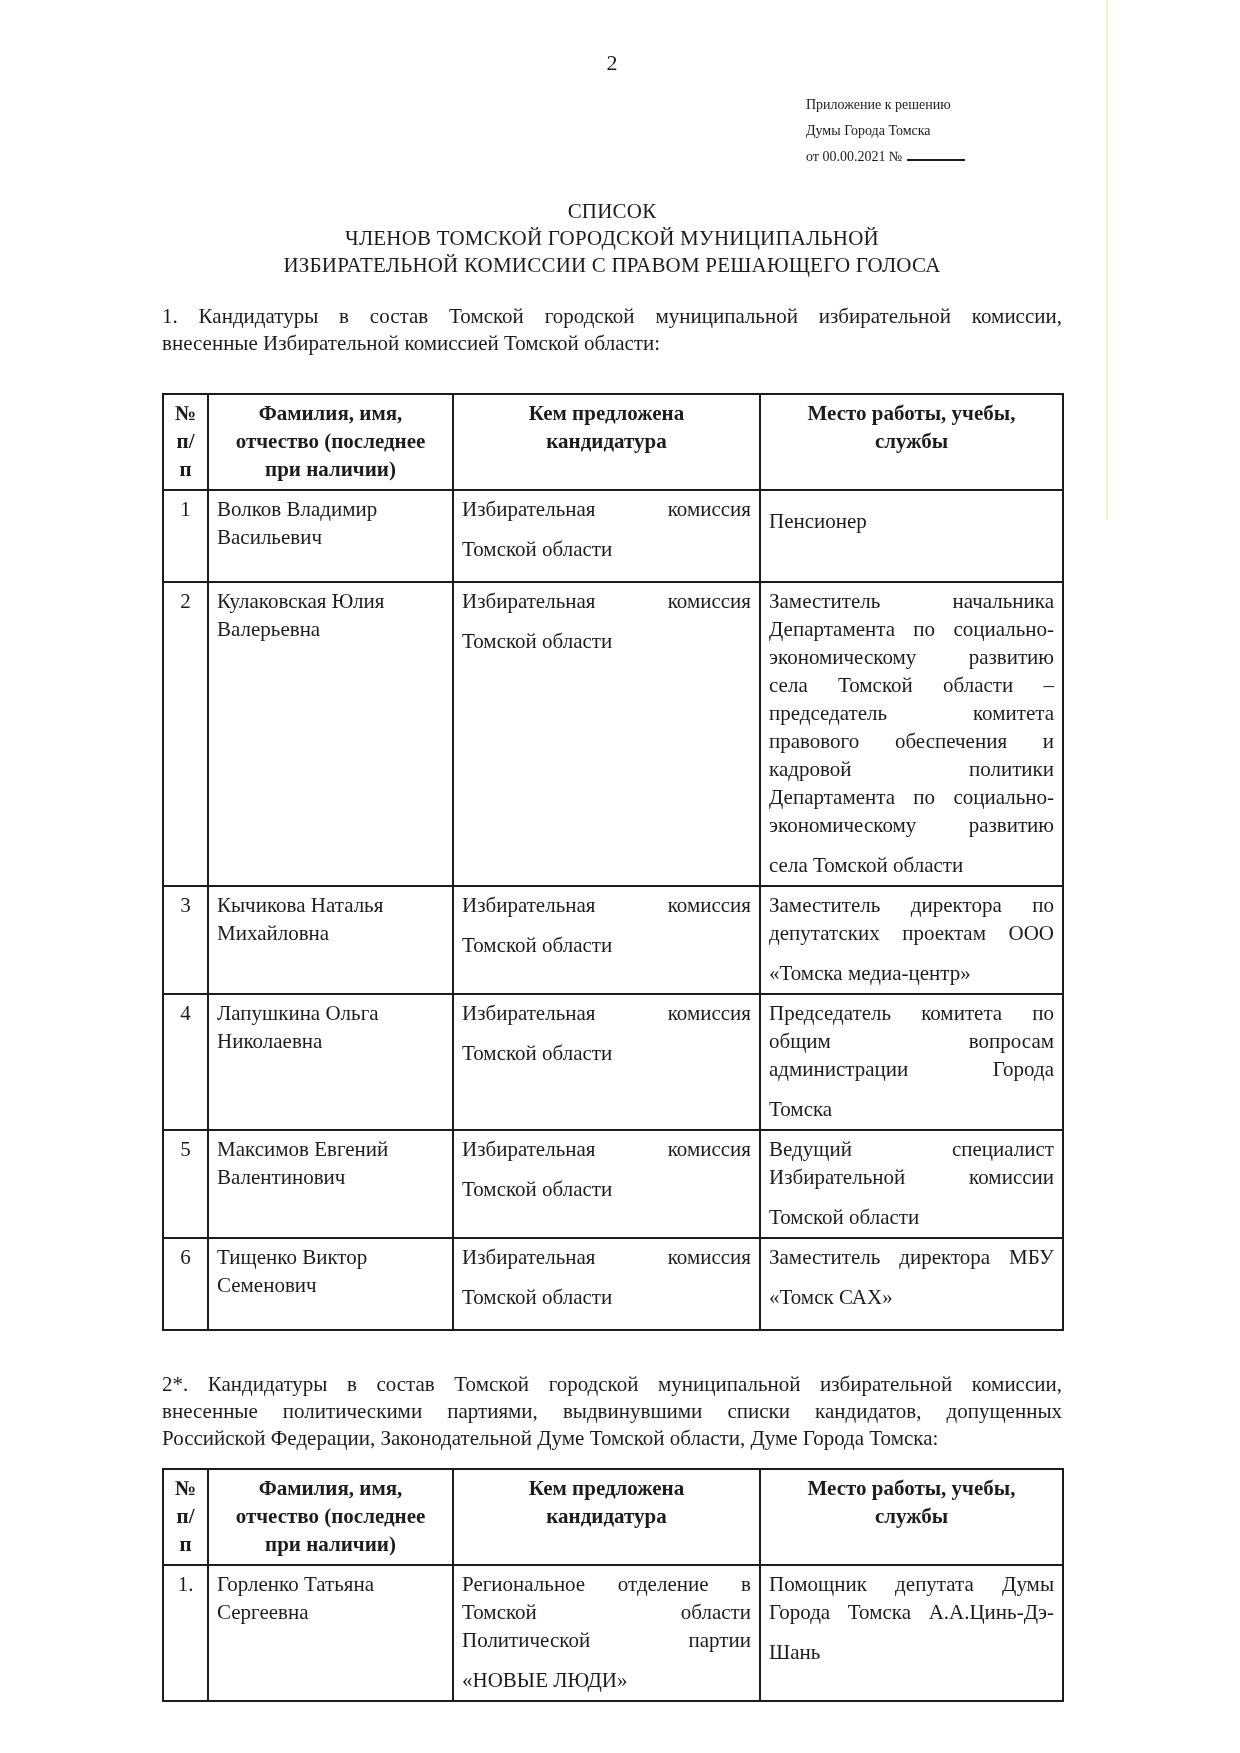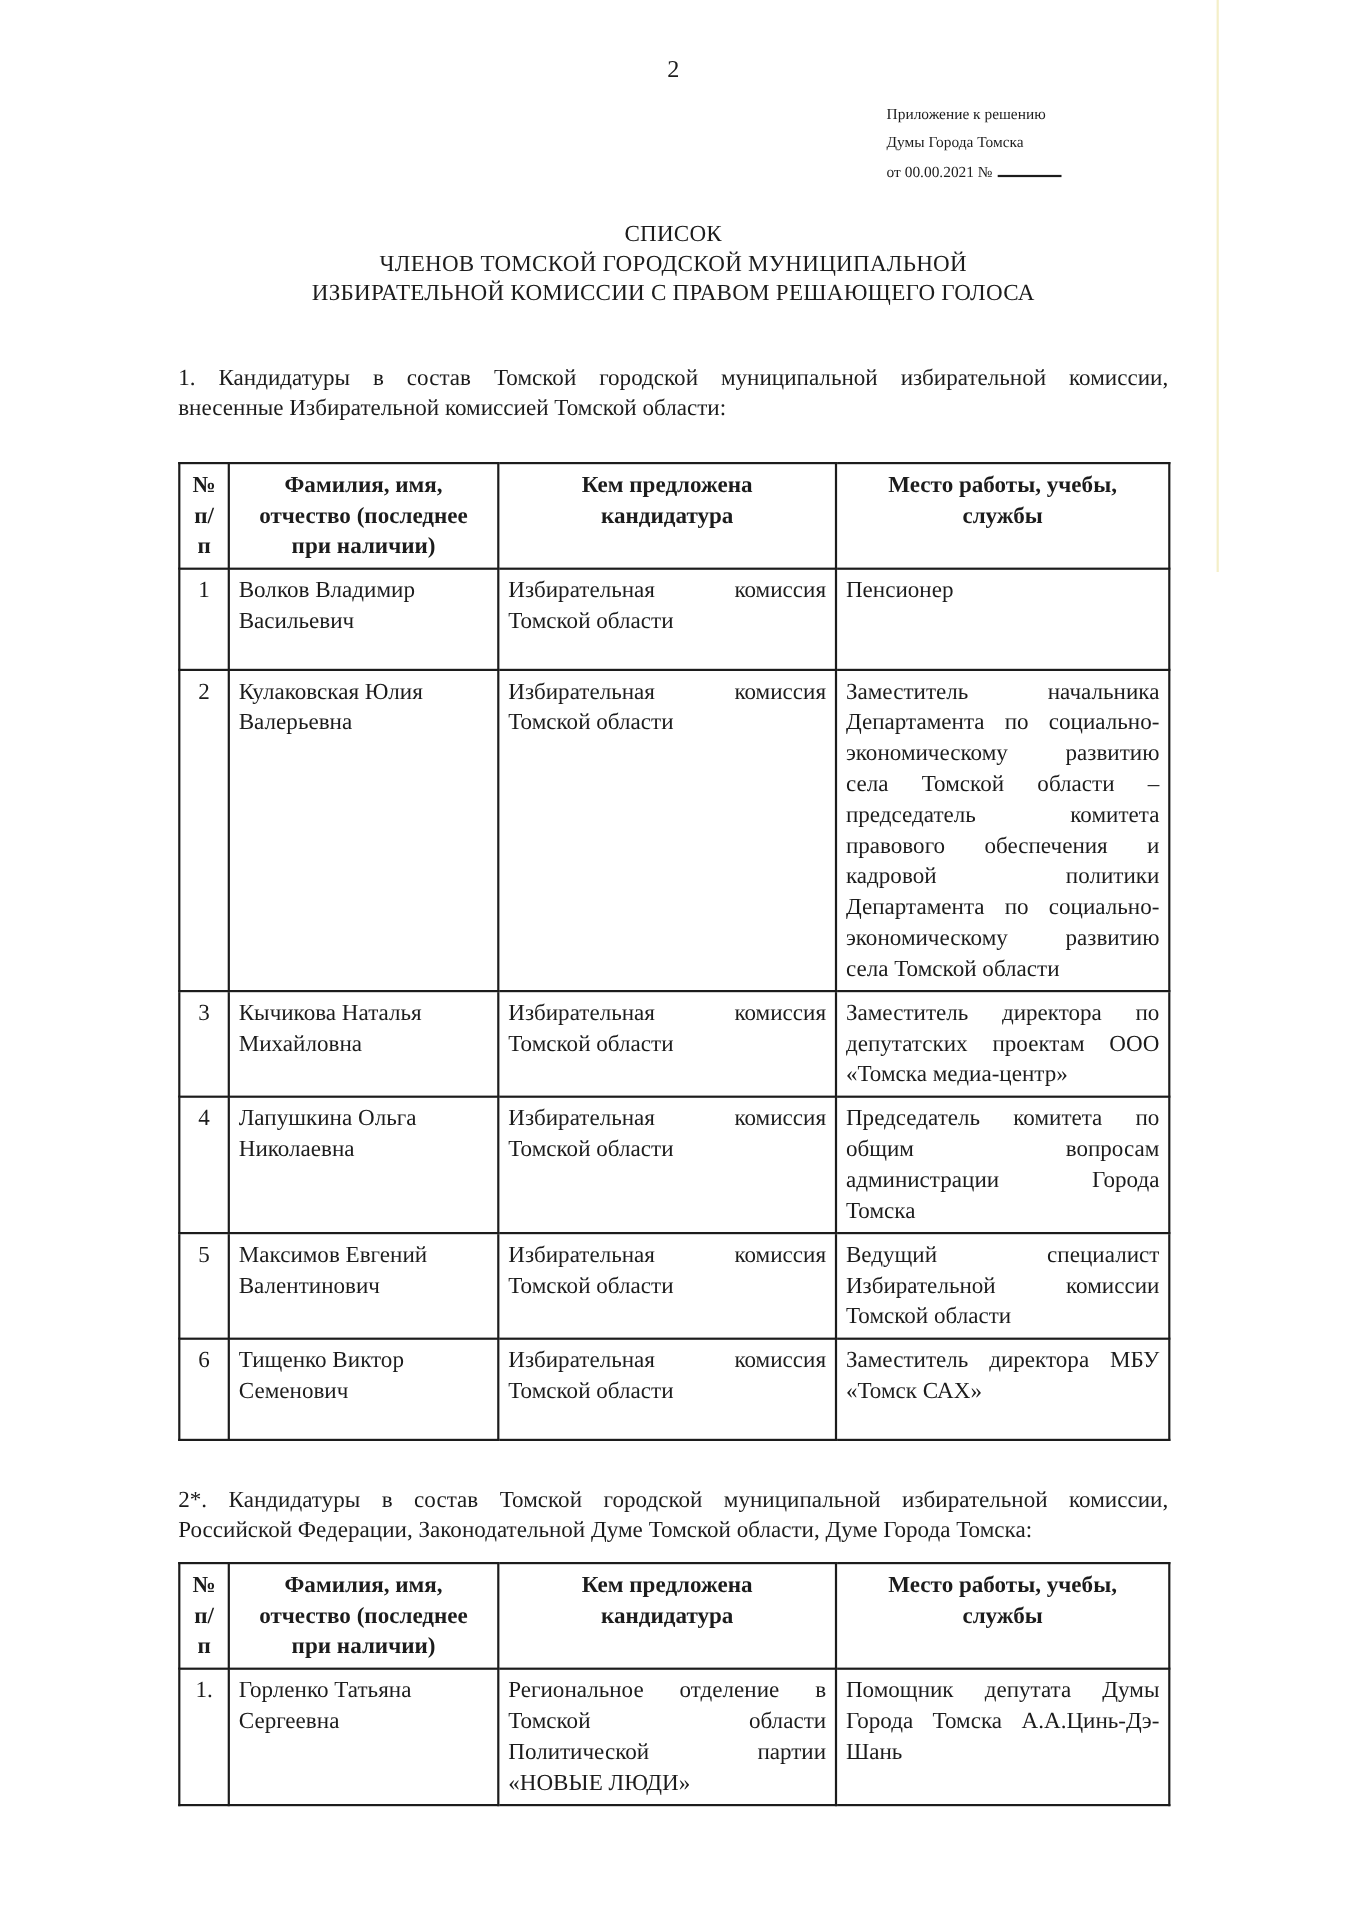--- a/index.html
+++ b/index.html
@@ -44,21 +44,21 @@
     margin-top: 28px;
     text-align: center;
     font-size: 21px;
     line-height: 27px;
     letter-spacing: 0.2px;
   }
   .intro {
     font-size: 21px;
     line-height: 27px;
   }
-  .intro-1 { margin-top: 50px; }
+  .intro-1 { margin-top: 24px; }
   .intro-2 { margin-top: 40px; }
   .intro .jline { text-align: justify; text-align-last: justify; }
   .intro .jline:last-child { text-align-last: left; }
 
   table.ctable {
     border-collapse: collapse;
     table-layout: fixed;
     width: 900px;
     font-size: 21px;
   }
@@ -76,21 +76,21 @@
   .cellpad {
     padding: 4px 8px 6px 8px;
     line-height: 28px;
   }
   thead .cellpad { font-weight: bold; }
   thead .jline { text-align: center; text-align-last: center; }
   tbody .cellpad { min-height: 80px; }
   td.c-num .cellpad { text-align: center; min-height: 0; }
   td.c-name .jline { text-align: center; text-align-last: left; }
   td.c-just .jline { text-align: justify; text-align-last: justify; }
-  td.c-just .jline:last-child { text-align-last: left; }
+  td.c-just .jline:last-child { text-align-last: left; margin-top: 12px; }
 
   
   .scan-line {
     position: absolute;
     left: 1106px;
     top: 0;
     width: 2px;
     height: 520px;
     background: #f2ecbe;
     opacity: 0.85;
@@ -308,20 +308,21 @@
               <div class="jline">Заместитель директора МБУ</div>
               <div class="jline">«Томск САХ»</div>
             </div>
           </td>
         </tr>
       </tbody>
   </table>
 
   <div class="intro intro-2">
       <div class="jline">2*. Кандидатуры в состав Томской городской муниципальной избирательной комиссии,</div>
+      <div class="jline">внесенные политическими партиями, выдвинувшими списки кандидатов, допущенных</div>
       <div class="jline">Российской Федерации, Законодательной Думе Томской области, Думе Города Томска:</div>
     </div>
 
   <table class="ctable t2">
     <colgroup>
         <col class="w1">
         <col class="w2">
         <col class="w3">
         <col class="w4">
       </colgroup>

